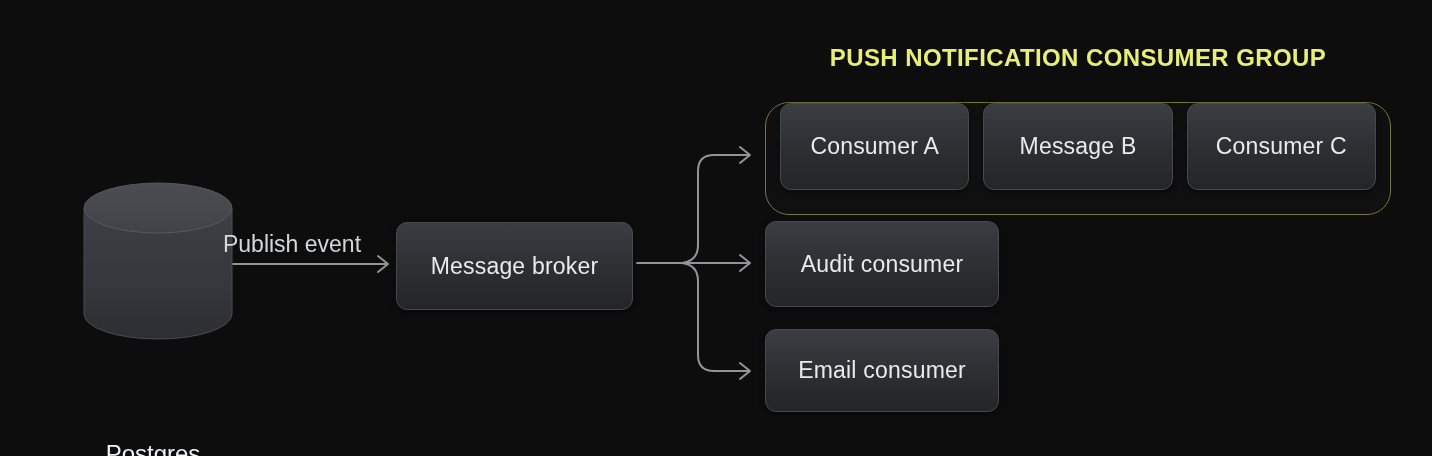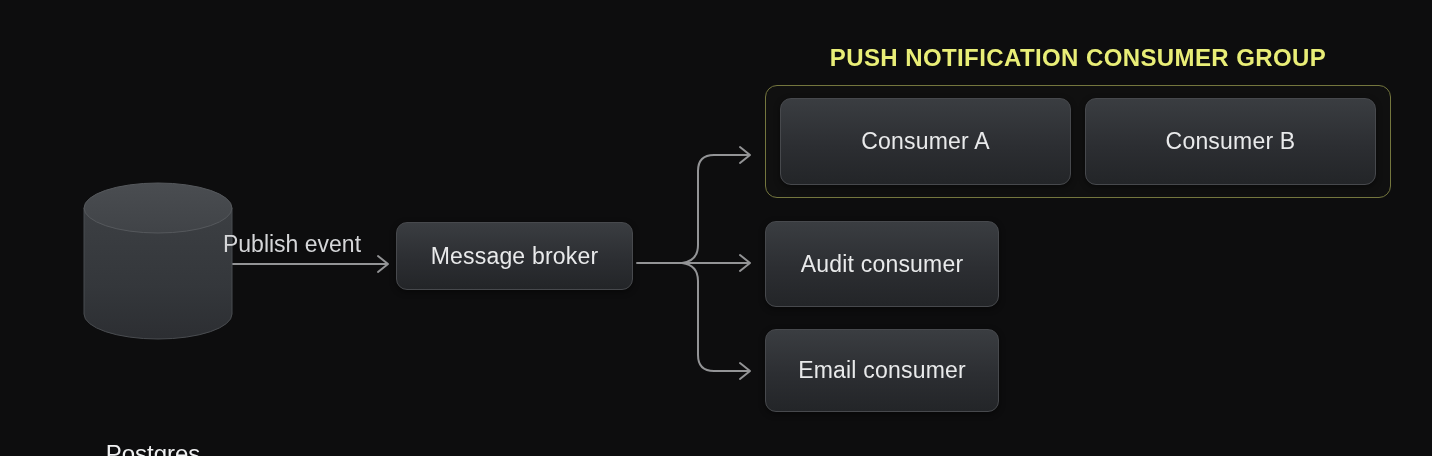--- a/index.html
+++ b/index.html
@@ -28,34 +28,33 @@
     justify-content: center;
     background: linear-gradient(180deg, #3a3d41 0%, #2c2e32 55%, #232528 100%);
     border: 1px solid #47494d;
     border-radius: 11px;
     color: #e9eaeb;
     font-size: 23px;
     letter-spacing: 0.2px;
     box-sizing: border-box;
     box-shadow: 0 2px 6px rgba(0,0,0,0.45);
   }
-  .broker   { left: 396px; top: 222px; width: 237px; height: 68px; }
+  .broker   { left: 396px; top: 222px; width: 237px; height: 88px; }
   .audit    { left: 765px; top: 221px; width: 234px; height: 86px; }
   .email    { left: 765px; top: 329px; width: 234px; height: 83px; }
 
   .group-box {
     position: absolute;
-    left: 765px; top: 85px;
+    left: 765px; top: 102px;
     width: 626px; height: 113px;
     border: 1px solid #74763e;
-    border-radius: 12px;
+    border-radius: 24px;
     background: rgba(255, 255, 210, 0.015);
     box-sizing: border-box;
     display: flex;
-    align-items: center;
     gap: 14px;
     padding: 0 14px;
   }
   .group-box .consumer {
     position: relative;
     flex: 1 1 0;
     height: 87px;
     left: auto; top: auto;
   }
   .group-title {
@@ -145,21 +144,24 @@
     <span>Message broker</span>
   </div>
 
   <div class="group-title">PUSH NOTIFICATION CONSUMER GROUP</div>
 
   <div class="group-box">
     <div class="node-box consumer">
       <span>Consumer A</span>
     </div>
     <div class="node-box consumer">
-      <span>Consumer B</span>
+      <span>Message B</span>
+    </div>
+    <div class="node-box consumer">
+      <span>Consumer C</span>
     </div>
   </div>
 
   <div class="node-box email">
     <span>Email consumer</span>
   </div>
 
   <div class="node-box audit">
     <span>Audit consumer</span>
   </div>

